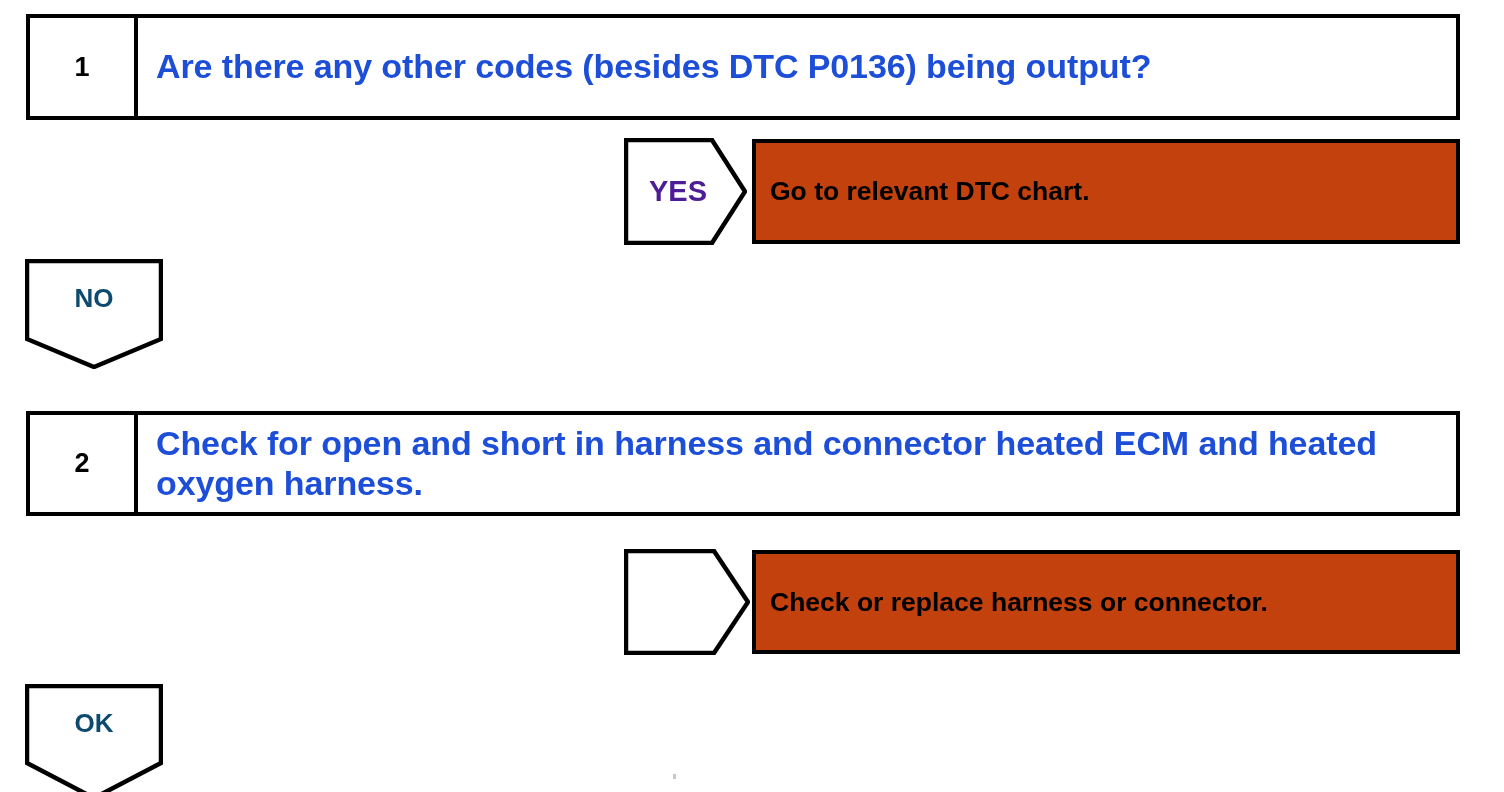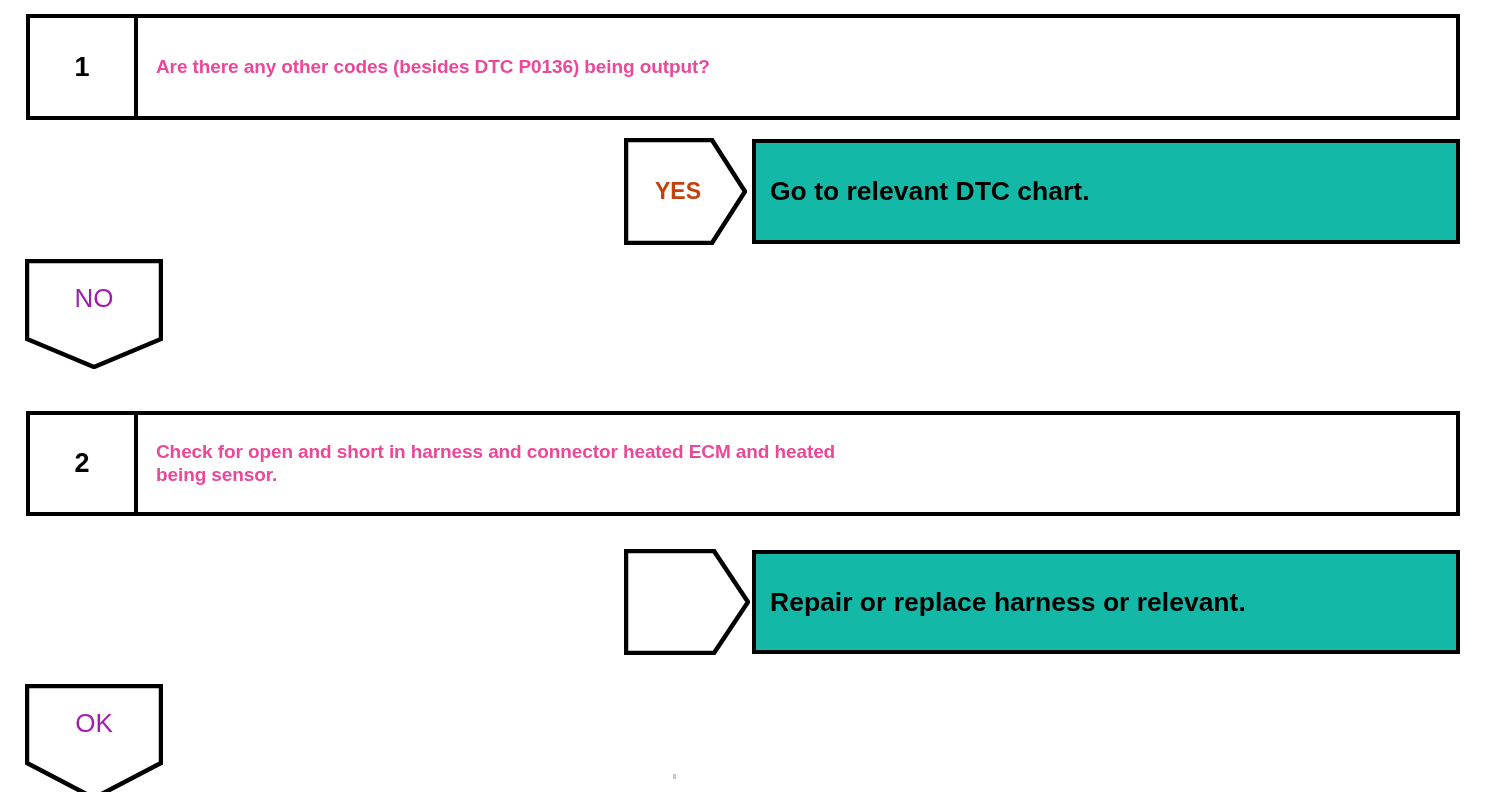--- a/index.html
+++ b/index.html
@@ -48,34 +48,34 @@
     position: absolute;
     left: 126px;
     right: 12px;
     top: 0;
     bottom: 0;
     display: flex;
     flex-direction: column;
     justify-content: center;
   }
   .step-line {
-    font-size: 19px;
-    font-weight: bold;
-    color: #ec4899;
+    font-size: 34px;
+    font-weight: bold;
+    color: #1d4ed8;
     line-height: 1.16;
     letter-spacing: -0.1px;
     white-space: nowrap;
   }
 
   
   .result-box {
     position: absolute;
     box-sizing: border-box;
     border: 4px solid #000000;
-    background: #14b8a6;
+    background: #c2410c;
     display: flex;
     align-items: center;
   }
   .result-text {
     font-size: 26.5px;
     font-weight: bold;
     color: #000000;
     line-height: 1.16;
     padding-left: 14px;
     white-space: nowrap;
@@ -93,23 +93,23 @@
   }
   .arrow-right .arrow-label {
     position: absolute;
     left: 0;
     top: 0;
     bottom: 0;
     width: 108px;
     display: flex;
     align-items: center;
     justify-content: center;
-    font-size: 23px;
-    font-weight: bold;
-    color: #c2410c;
+    font-size: 29px;
+    font-weight: bold;
+    color: #4c1d95;
     line-height: 1;
   }
 
   
   .arrow-down {
     position: absolute;
   }
   .arrow-down svg {
     display: block;
     position: absolute;
@@ -119,22 +119,22 @@
   .arrow-down .arrow-label {
     position: absolute;
     left: 0;
     right: 0;
     top: 0;
     height: 78px;
     display: flex;
     align-items: center;
     justify-content: center;
     font-size: 26px;
-    font-weight: normal;
-    color: #a21caf;
+    font-weight: bold;
+    color: #0c4a6e;
     line-height: 1;
   }
 
   .speck {
     position: absolute;
     width: 3px;
     height: 5px;
     background: #c8c8c8;
   }
 </style>
@@ -169,32 +169,32 @@
     </svg>
     <span class="arrow-label">NO</span>
   </div>
 
   <div class="step-box" style="left:26px; top:411px; width:1434px; height:105px;">
     <div class="step-num-cell">
       <span class="step-num">2</span>
     </div>
     <div class="step-text">
       <span class="step-line">Check for open and short in harness and connector heated ECM and heated</span>
-      <span class="step-line">being sensor.</span>
+      <span class="step-line">oxygen harness.</span>
     </div>
   </div>
 
   <div class="arrow-right" style="left:624px; top:549px; width:126px; height:106px;">
     <svg width="126" height="106" viewBox="0 0 126 106">
       <polygon points="2,2 90,2 124,53 90,104 2,104" fill="#ffffff" stroke="#000000" stroke-width="4.5" stroke-linejoin="miter"></polygon>
     </svg>
   </div>
 
   <div class="result-box" style="left:752px; top:550px; width:708px; height:104px;">
-    <span class="result-text">Repair or replace harness or relevant.</span>
+    <span class="result-text">Check or replace harness or connector.</span>
   </div>
 
   <div class="arrow-down" style="left:25px; top:671px; width:138px; height:118px;margin-top:13px;">
     <svg width="138" height="118" viewBox="0 0 138 118">
       <polygon points="2,2 136,2 136,79 69,114 2,79" fill="#ffffff" stroke="#000000" stroke-width="4.5" stroke-linejoin="miter"></polygon>
     </svg>
     <span class="arrow-label">OK</span>
   </div>
 
   <div class="speck" style="left:673px; top:774px;"></div>

